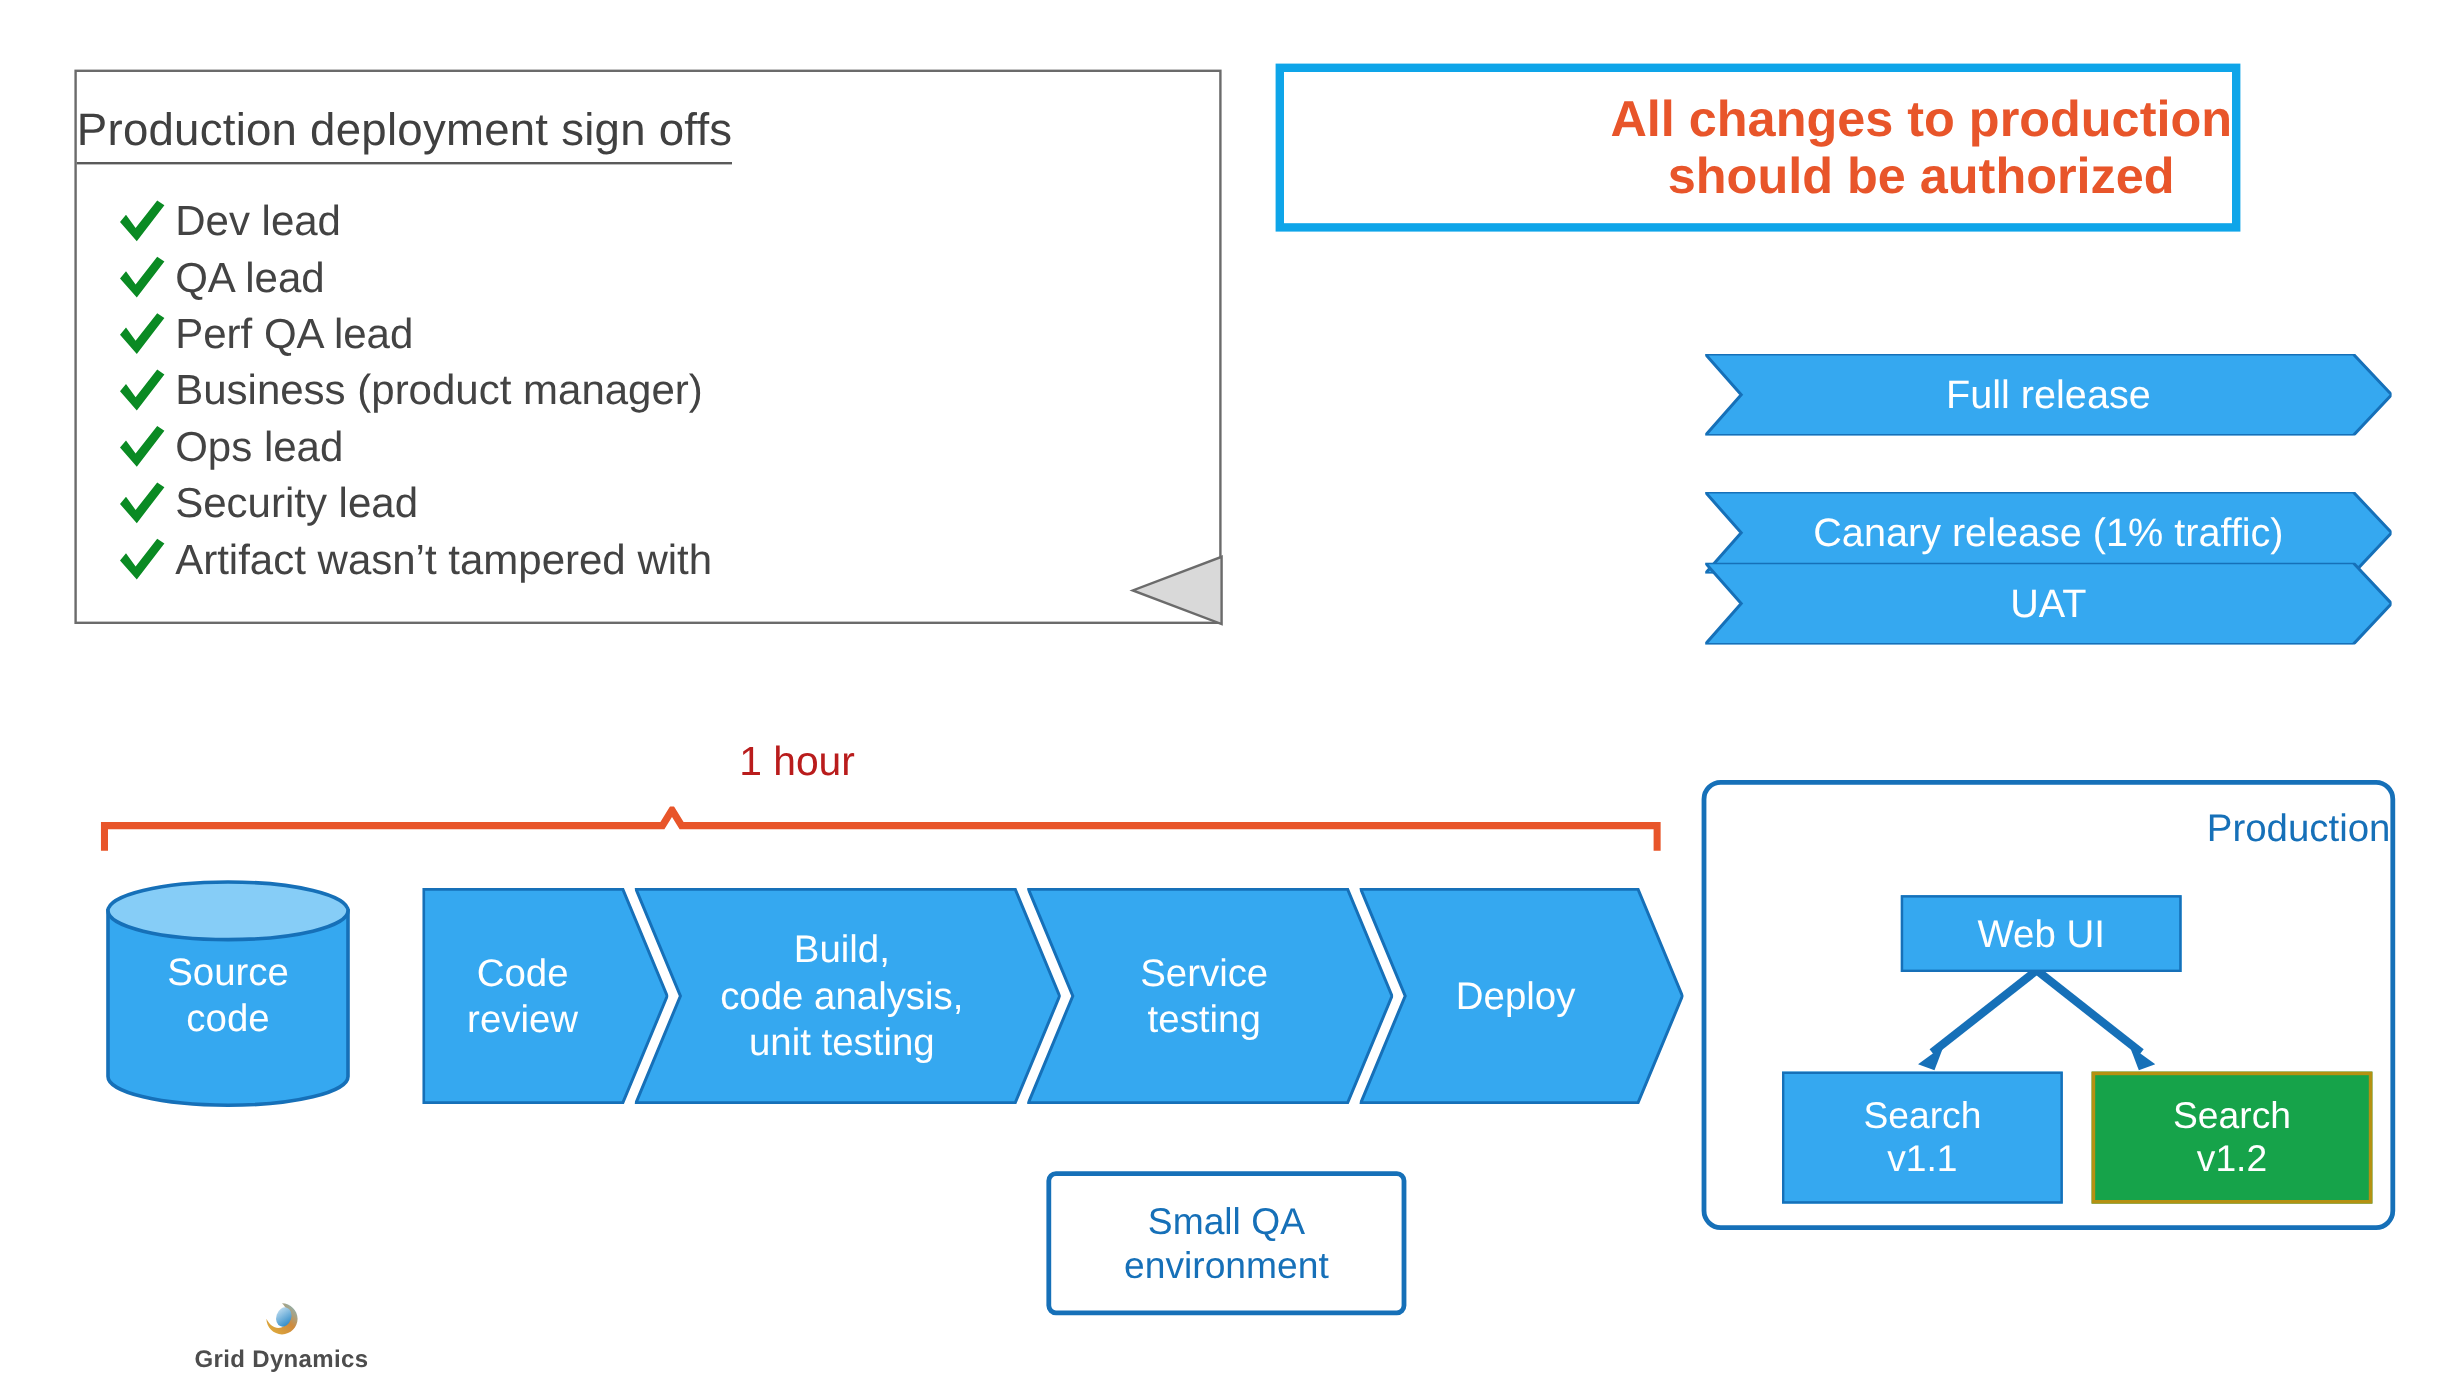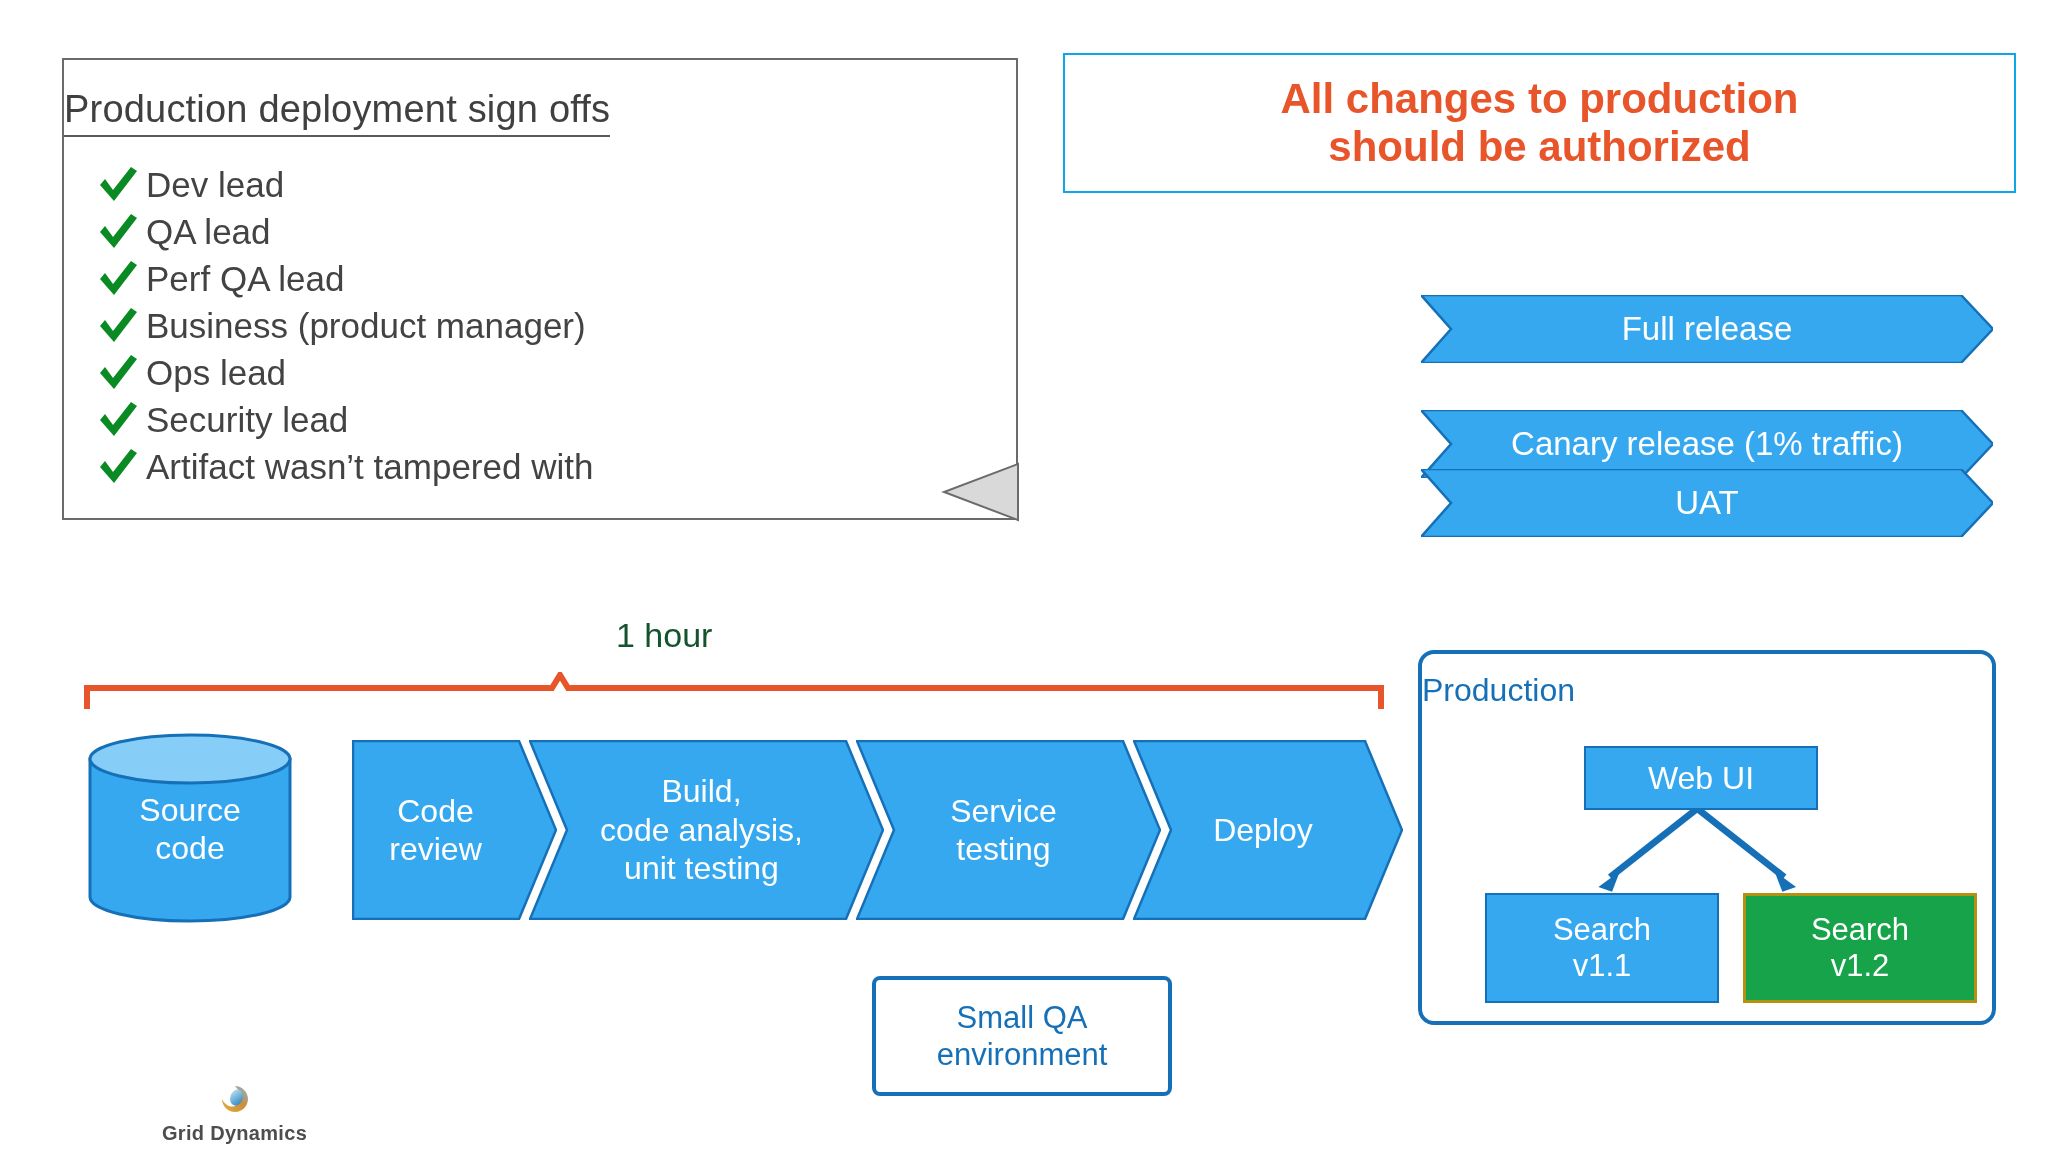--- a/index.html
+++ b/index.html
@@ -67,27 +67,27 @@
     font-size: 35px;
     color: #434343;
     white-space: nowrap;
   }
 
   
   #authorize-callout {
     position: absolute;
     left: 1063px;
     top: 53px;
-    width: 953px;
+    width: 804px;
     height: 140px;
-    border: 2px solid #0ea5e9;
+    border: 7px solid #0ea5e9;
     box-sizing: border-box;
     display: flex;
     align-items: center;
-    justify-content: center;
+    justify-content: flex-end;
     text-align: center;
   }
   #authorize-callout .txt {
     font-size: 42px;
     font-weight: bold;
     color: #e8552a;
     line-height: 1.15;
   }
 
   
@@ -124,21 +124,21 @@
     left: 1418px;
     top: 650px;
     width: 578px;
     height: 375px;
     border: 4px solid #1670b8;
     border-radius: 16px;
     box-sizing: border-box;
     background: #ffffff;
   }
   #production-title {
-    text-align: left;
+    text-align: right;
     color: #1670b8;
     font-size: 32px;
     margin-top: 18px;
   }
   #webui-box {
     position: absolute;
     left: 162px;
     top: 92px;
     width: 234px;
     height: 64px;
@@ -184,21 +184,21 @@
     height: 100%;
     pointer-events: none;
   }
 
   
   #one-hour-label {
     position: absolute;
     left: 616px;
     top: 616px;
     font-size: 34px;
-    color: #14532d;
+    color: #b91c1c;
     white-space: nowrap;
   }
   #one-hour-bracket {
     position: absolute;
     left: 84px;
     top: 672px;
     width: 1300px;
     height: 40px;
   }
 

